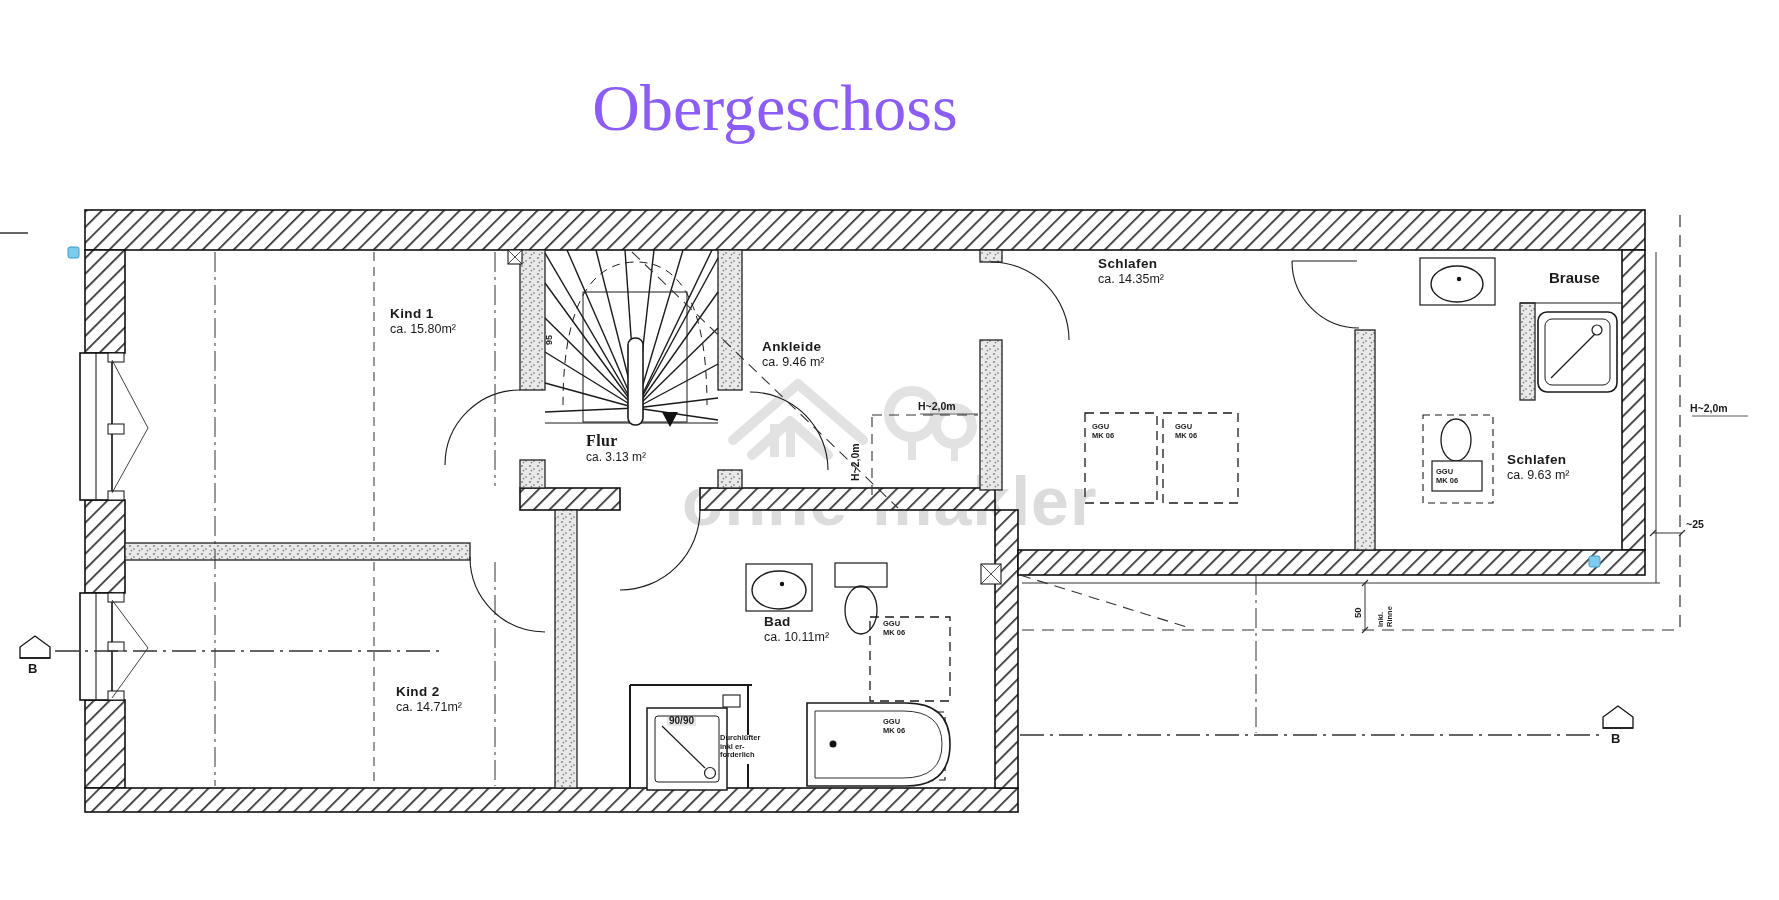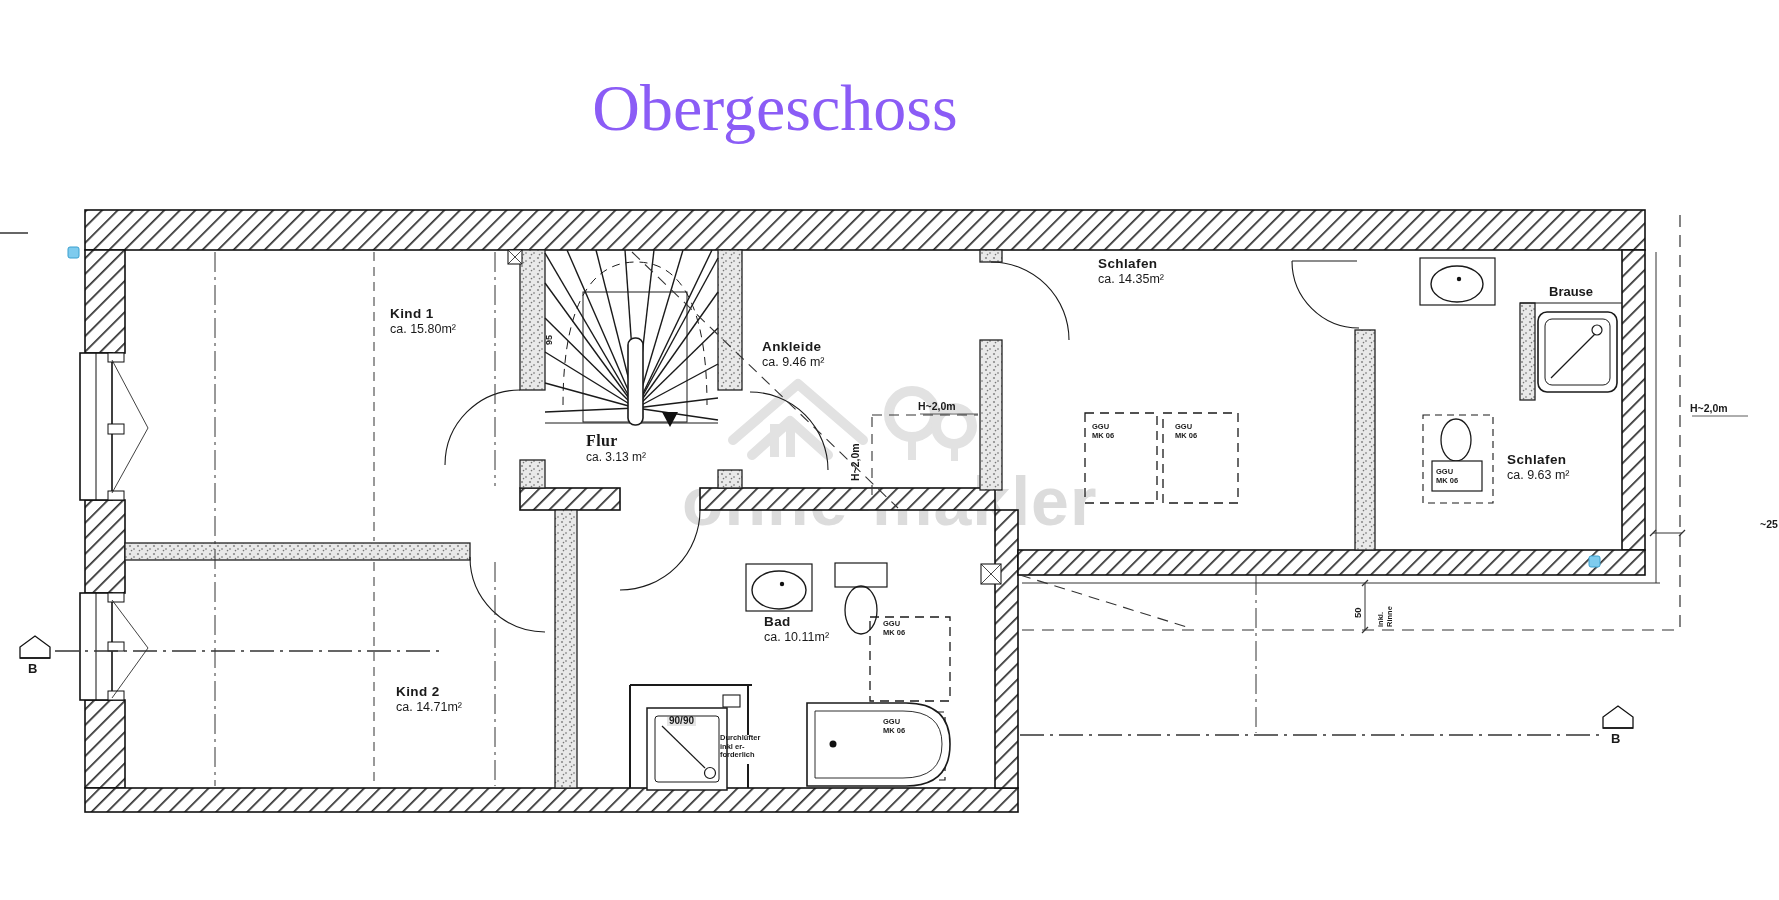--- a/index.html
+++ b/index.html
@@ -251,21 +251,21 @@
   <div class="lbl" style="left:764px;top:614px">
     <div class="rname">Bad</div>
     <div class="rarea">ca. 10.11m²</div>
   </div>
 
   <div class="lbl" style="left:396px;top:684px">
     <div class="rname">Kind 2</div>
     <div class="rarea">ca. 14.71m²</div>
   </div>
 
-  <div class="lbl tiny" style="left:1549px;top:288px;font-size:13px">Brause</div>
+  <div class="lbl tiny" style="left:1549px;top:274px;font-size:15px">Brause</div>
   <div class="lbl tiny" style="left:667px;top:717px;font-size:10px;background:#e5e5e5;padding:0 2px">90/90</div>
 
   <div class="lbl tiny" style="left:720px;top:734px">
     <div>Durchlüfter</div>
     <div>inkl er-</div>
     <div>forderlich</div>
   </div>
 
   <div class="lbl tiny" style="left:1092px;top:423px">
     <div>GGU</div>
@@ -284,21 +284,21 @@
     <div>MK 06</div>
   </div>
   <div class="lbl tiny" style="left:883px;top:718px">
     <div>GGU</div>
     <div>MK 06</div>
   </div>
 
   <div class="lbl dim" style="left:1690px;top:402px">H~2,0m</div>
   <div class="lbl dim" style="left:918px;top:400px">H~2,0m</div>
   <div class="lbl dim rot" style="left:849px;top:481px">H~2,0m</div>
-  <div class="lbl dim" style="left:1760px;top:518px">~25</div>
+  <div class="lbl dim" style="left:1686px;top:518px">~25</div>
   <div class="lbl dim rot" style="left:1352px;top:618px;font-size:9.5px">50</div>
   <div class="lbl tiny rot" style="left:1377px;top:627px">
     <div>inkl.</div>
     <div>Rinne</div>
   </div>
   <div class="lbl dim rot" style="left:544px;top:345px;font-size:9px">95</div>
 
   <div class="lbl secb" style="left:28px;top:661px">B</div>
   <div class="lbl secb" style="left:1611px;top:731px">B</div>
 

